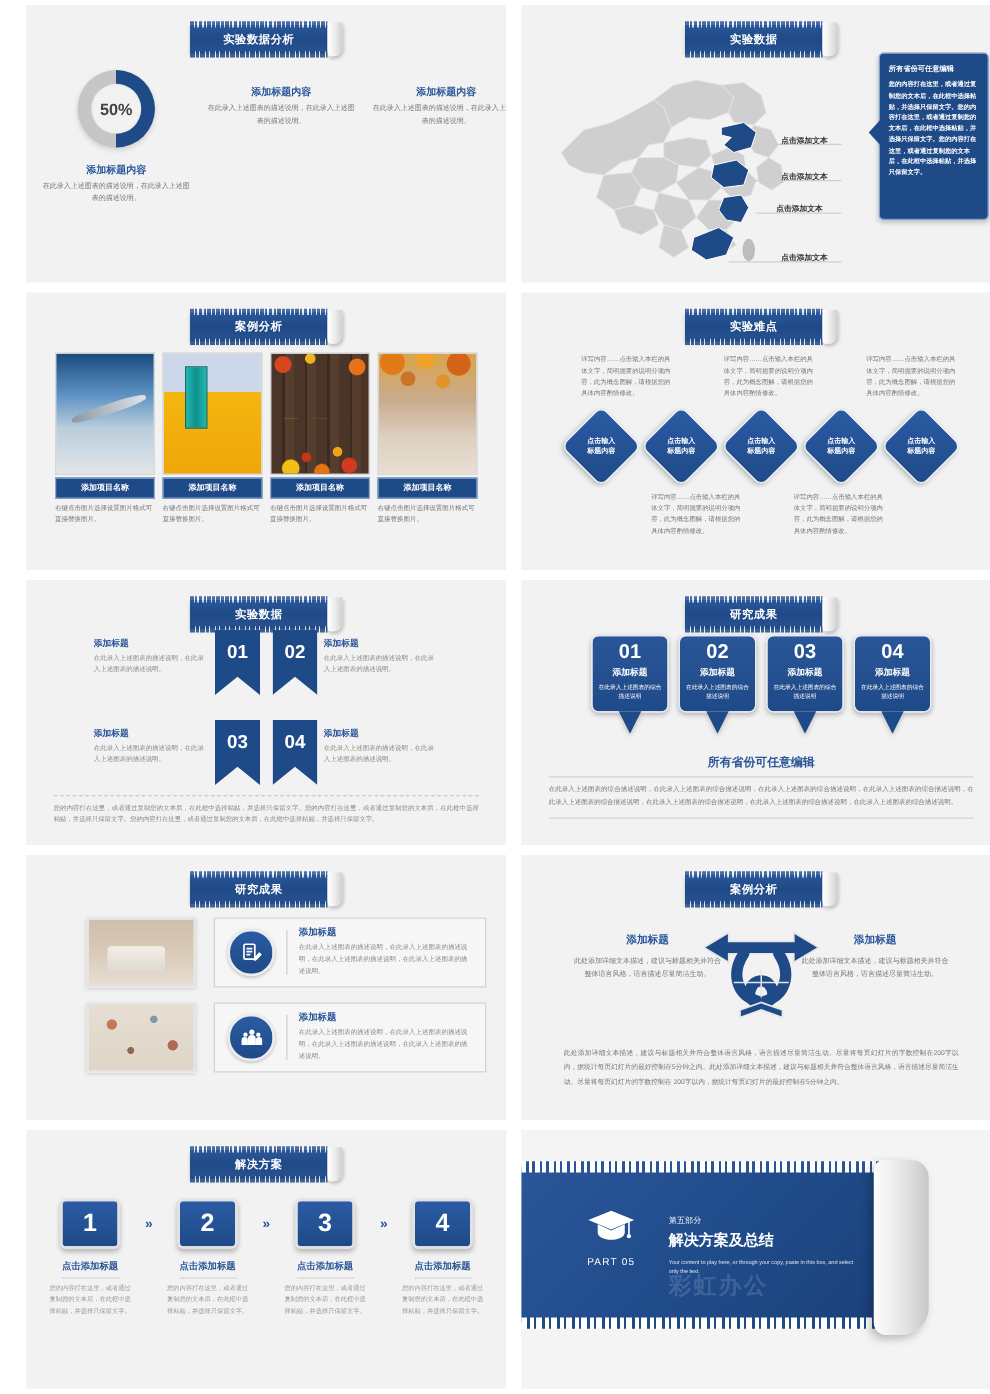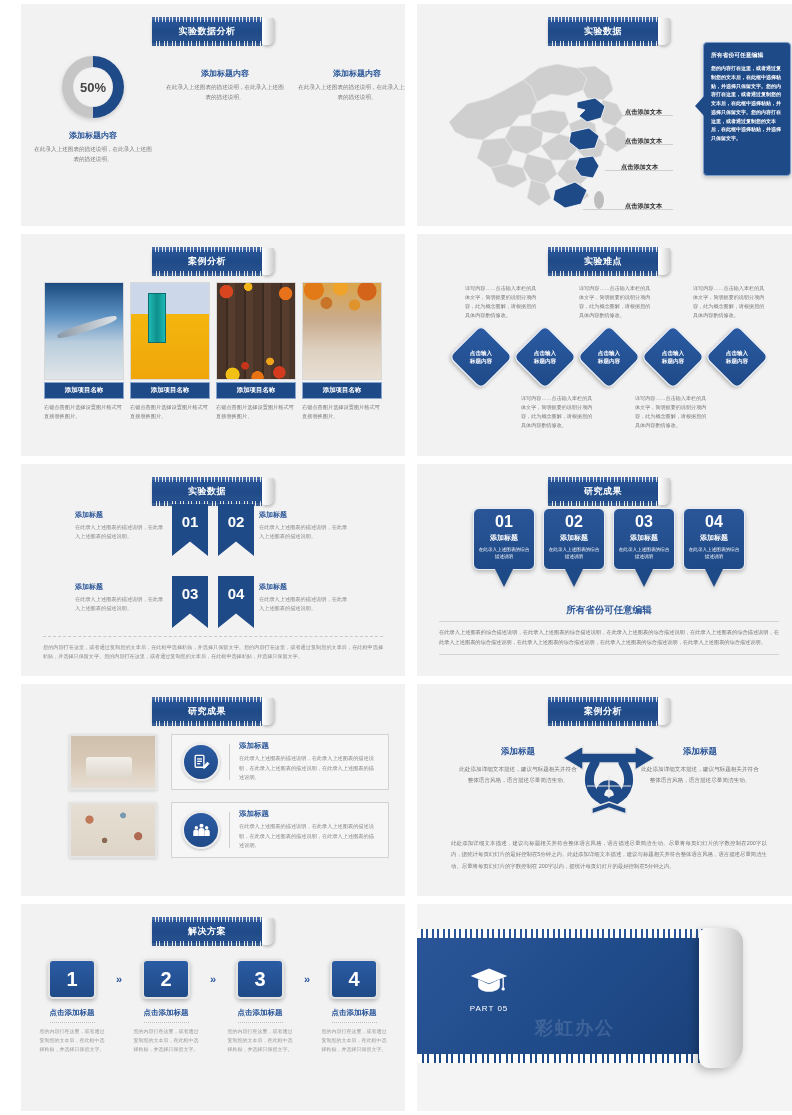--- a/index.html
+++ b/index.html
@@ -634,16 +634,21 @@
     <div class="div-cap">
       <svg width="40" height="30" viewBox="0 0 48 36">
         <path d="M24 3 L46 12 L24 21 L2 12 Z" fill="#ffffff"></path>
         <path d="M11 16 v8 c0 4 6 7 13 7 s13 -3 13 -7 v-8 L24 22 Z" fill="#ffffff"></path>
         <line x1="41" y1="14" x2="41" y2="26" stroke="#ffffff" stroke-width="1.6"></line>
         <circle cx="41" cy="27.5" r="2" fill="#ffffff"></circle>
       </svg>
       <div class="part">PART 05</div>
     </div>
 
+    <div class="div-txt">
+      <div class="sec">第五部分</div>
+      <div class="h">解决方案及总结</div>
+      <div class="en">Your content to play here, or through your copy, paste in this box, and select only the text.</div>
+    </div>
     <div class="watermark">彩虹办公</div>
   </div>
 
 </div>
 
 </body></html>

